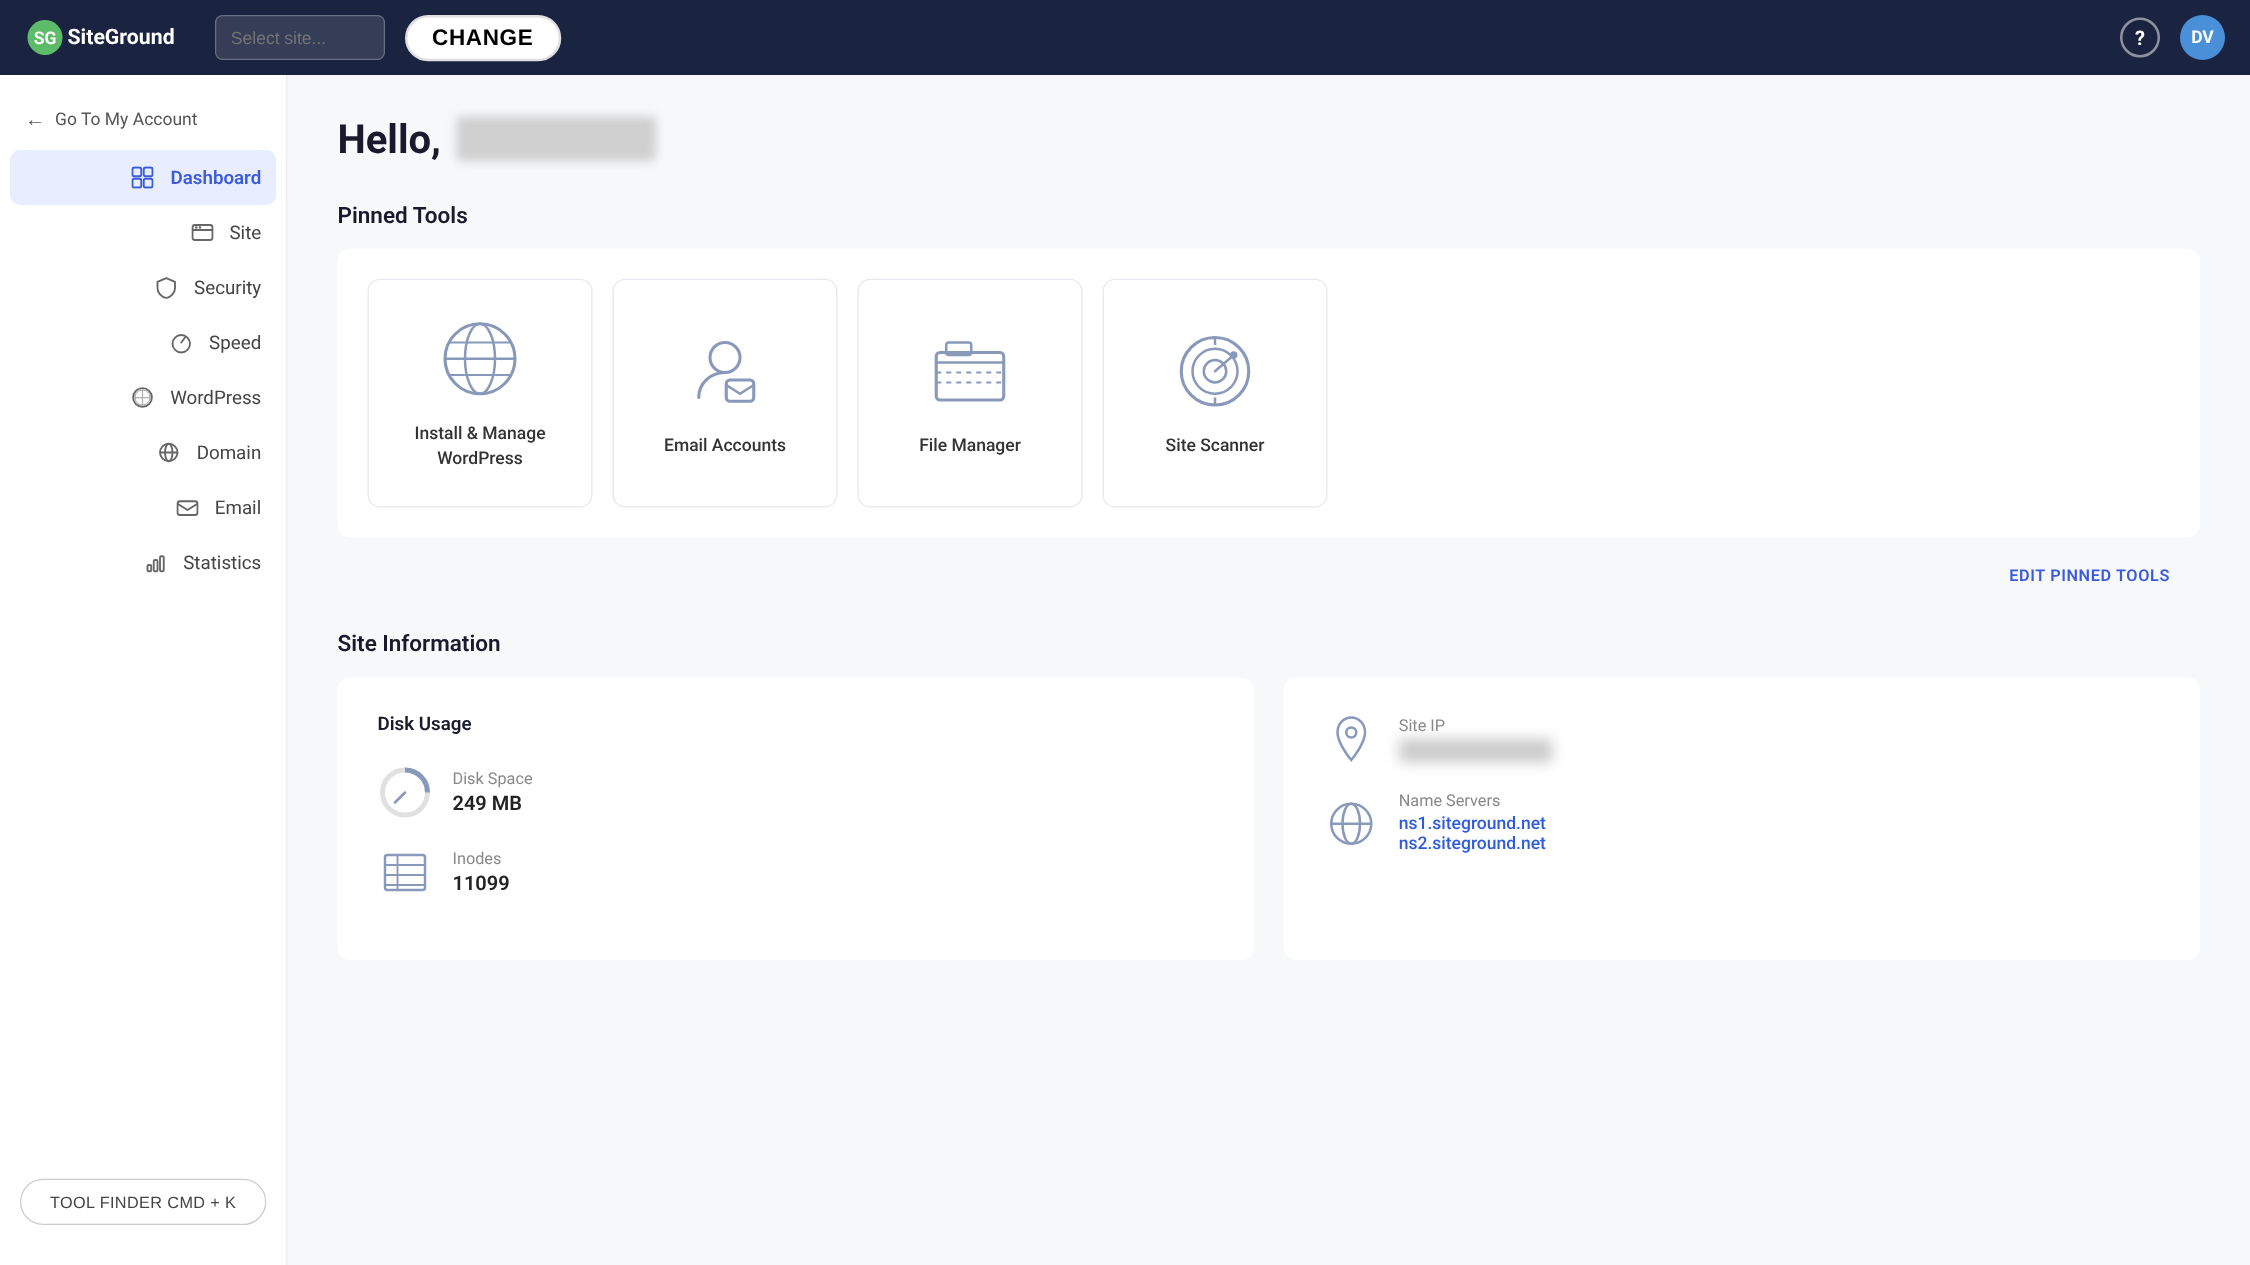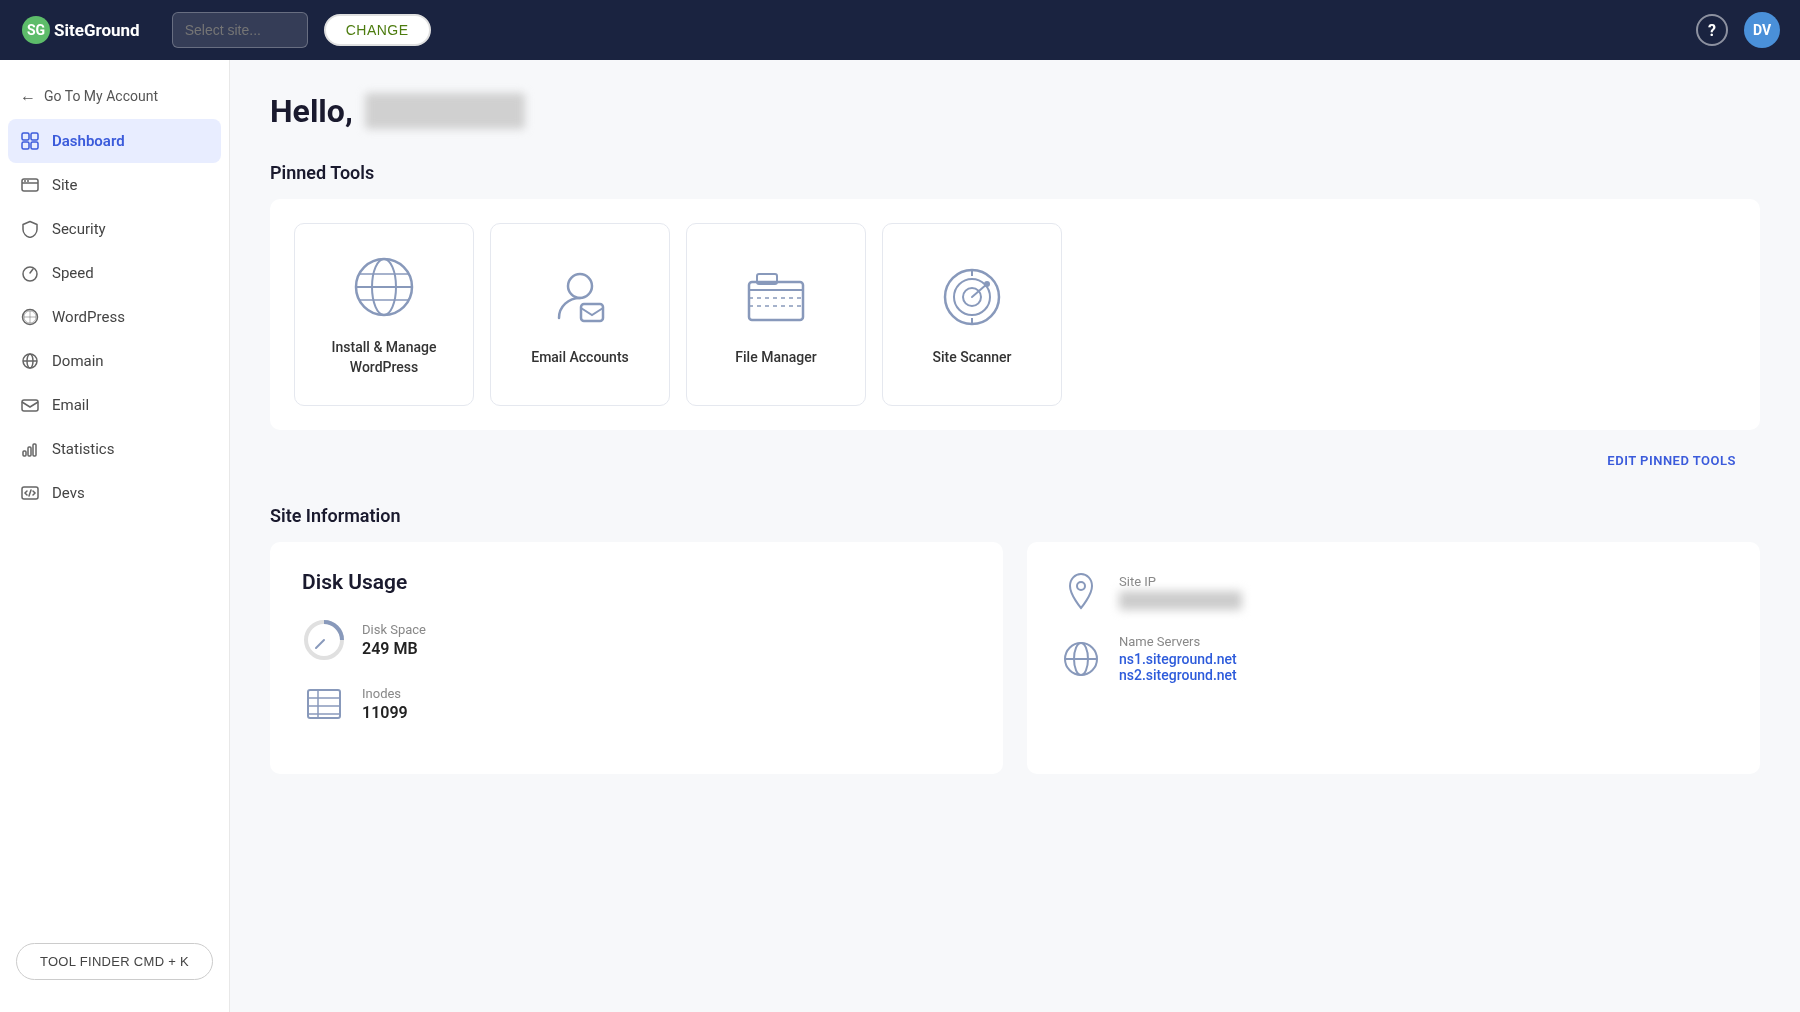--- a/index.html
+++ b/index.html
@@ -35,26 +35,26 @@
       border: none;
       border-radius: 6px;
       color: white;
       padding: 6px 12px;
       font-size: 14px;
       width: 160px;
       height: 36px;
     }
     .change-btn {
       background: white;
-      color: #4d7c0f;
+      color: #000000;
       border: 2px solid #e0e0e0;
       border-radius: 20px;
       padding: 6px 20px;
-      font-size: 14px;
-      font-weight: 400;
+      font-size: 18px;
+      font-weight: 700;
       cursor: pointer;
       letter-spacing: 0.5px;
     }
     .nav-spacer { flex: 1; }
     .nav-right {
       display: flex;
       align-items: center;
       gap: 16px;
     }
     .help-icon {
@@ -117,20 +117,21 @@
     .sidebar-item {
       display: flex;
       align-items: center;
       gap: 12px;
       padding: 12px 20px;
       color: #444;
       font-size: 15px;
       cursor: pointer;
       border-radius: 0;
       transition: background 0.15s;
+      justify-content: flex-end;
     }
     .sidebar-item.active {
       background: #e8edff;
       color: #3b5bdb;
       font-weight: 600;
       border-radius: 8px;
       margin: 0 8px;
       padding: 12px 12px;
     }
     .sidebar-item .item-icon {
@@ -248,21 +249,21 @@
       flex-wrap: wrap;
     }
     .info-card {
       background: white;
       border-radius: 10px;
       padding: 28px 32px;
       flex: 1;
       min-width: 300px;
     }
     .info-card-title {
-      font-size: 21px;
+      font-size: 15px;
       font-weight: 600;
       color: #1a1a2e;
       margin-bottom: 24px;
     }
     .info-row {
       display: flex;
       align-items: center;
       gap: 16px;
       margin-bottom: 20px;
     }
@@ -401,29 +402,20 @@
       <span class="item-icon">
         <svg width="18" height="18" viewBox="0 0 18 18" fill="none">
             <rect x="2" y="11" width="3" height="5" rx="1" stroke="currentColor" stroke-width="1.5"></rect>
             <rect x="7" y="7" width="3" height="9" rx="1" stroke="currentColor" stroke-width="1.5"></rect>
             <rect x="12" y="4" width="3" height="12" rx="1" stroke="currentColor" stroke-width="1.5"></rect>
           </svg>
       </span>
       <span>Statistics</span>
     </div>
 
-    <div class="sidebar-item">
-      <span class="item-icon">
-        <svg width="18" height="18" viewBox="0 0 18 18" fill="none">
-            <rect x="1" y="3" width="16" height="12" rx="2" stroke="currentColor" stroke-width="1.5"></rect>
-            <path d="M6 7l-2 2 2 2M12 7l2 2-2 2M10 6l-2 6" stroke="currentColor" stroke-width="1.5" stroke-linecap="round"></path>
-          </svg>
-      </span>
-      <span>Devs</span>
-    </div>
 
     <div style="flex:1;"></div>
     <button class="tool-finder-btn">TOOL FINDER CMD + K</button>
   </aside>
 
   <main class="content">
 
     <div class="page-greeting">
       <span>Hello,</span>
       <span class="greeting-name-blur"></span>

